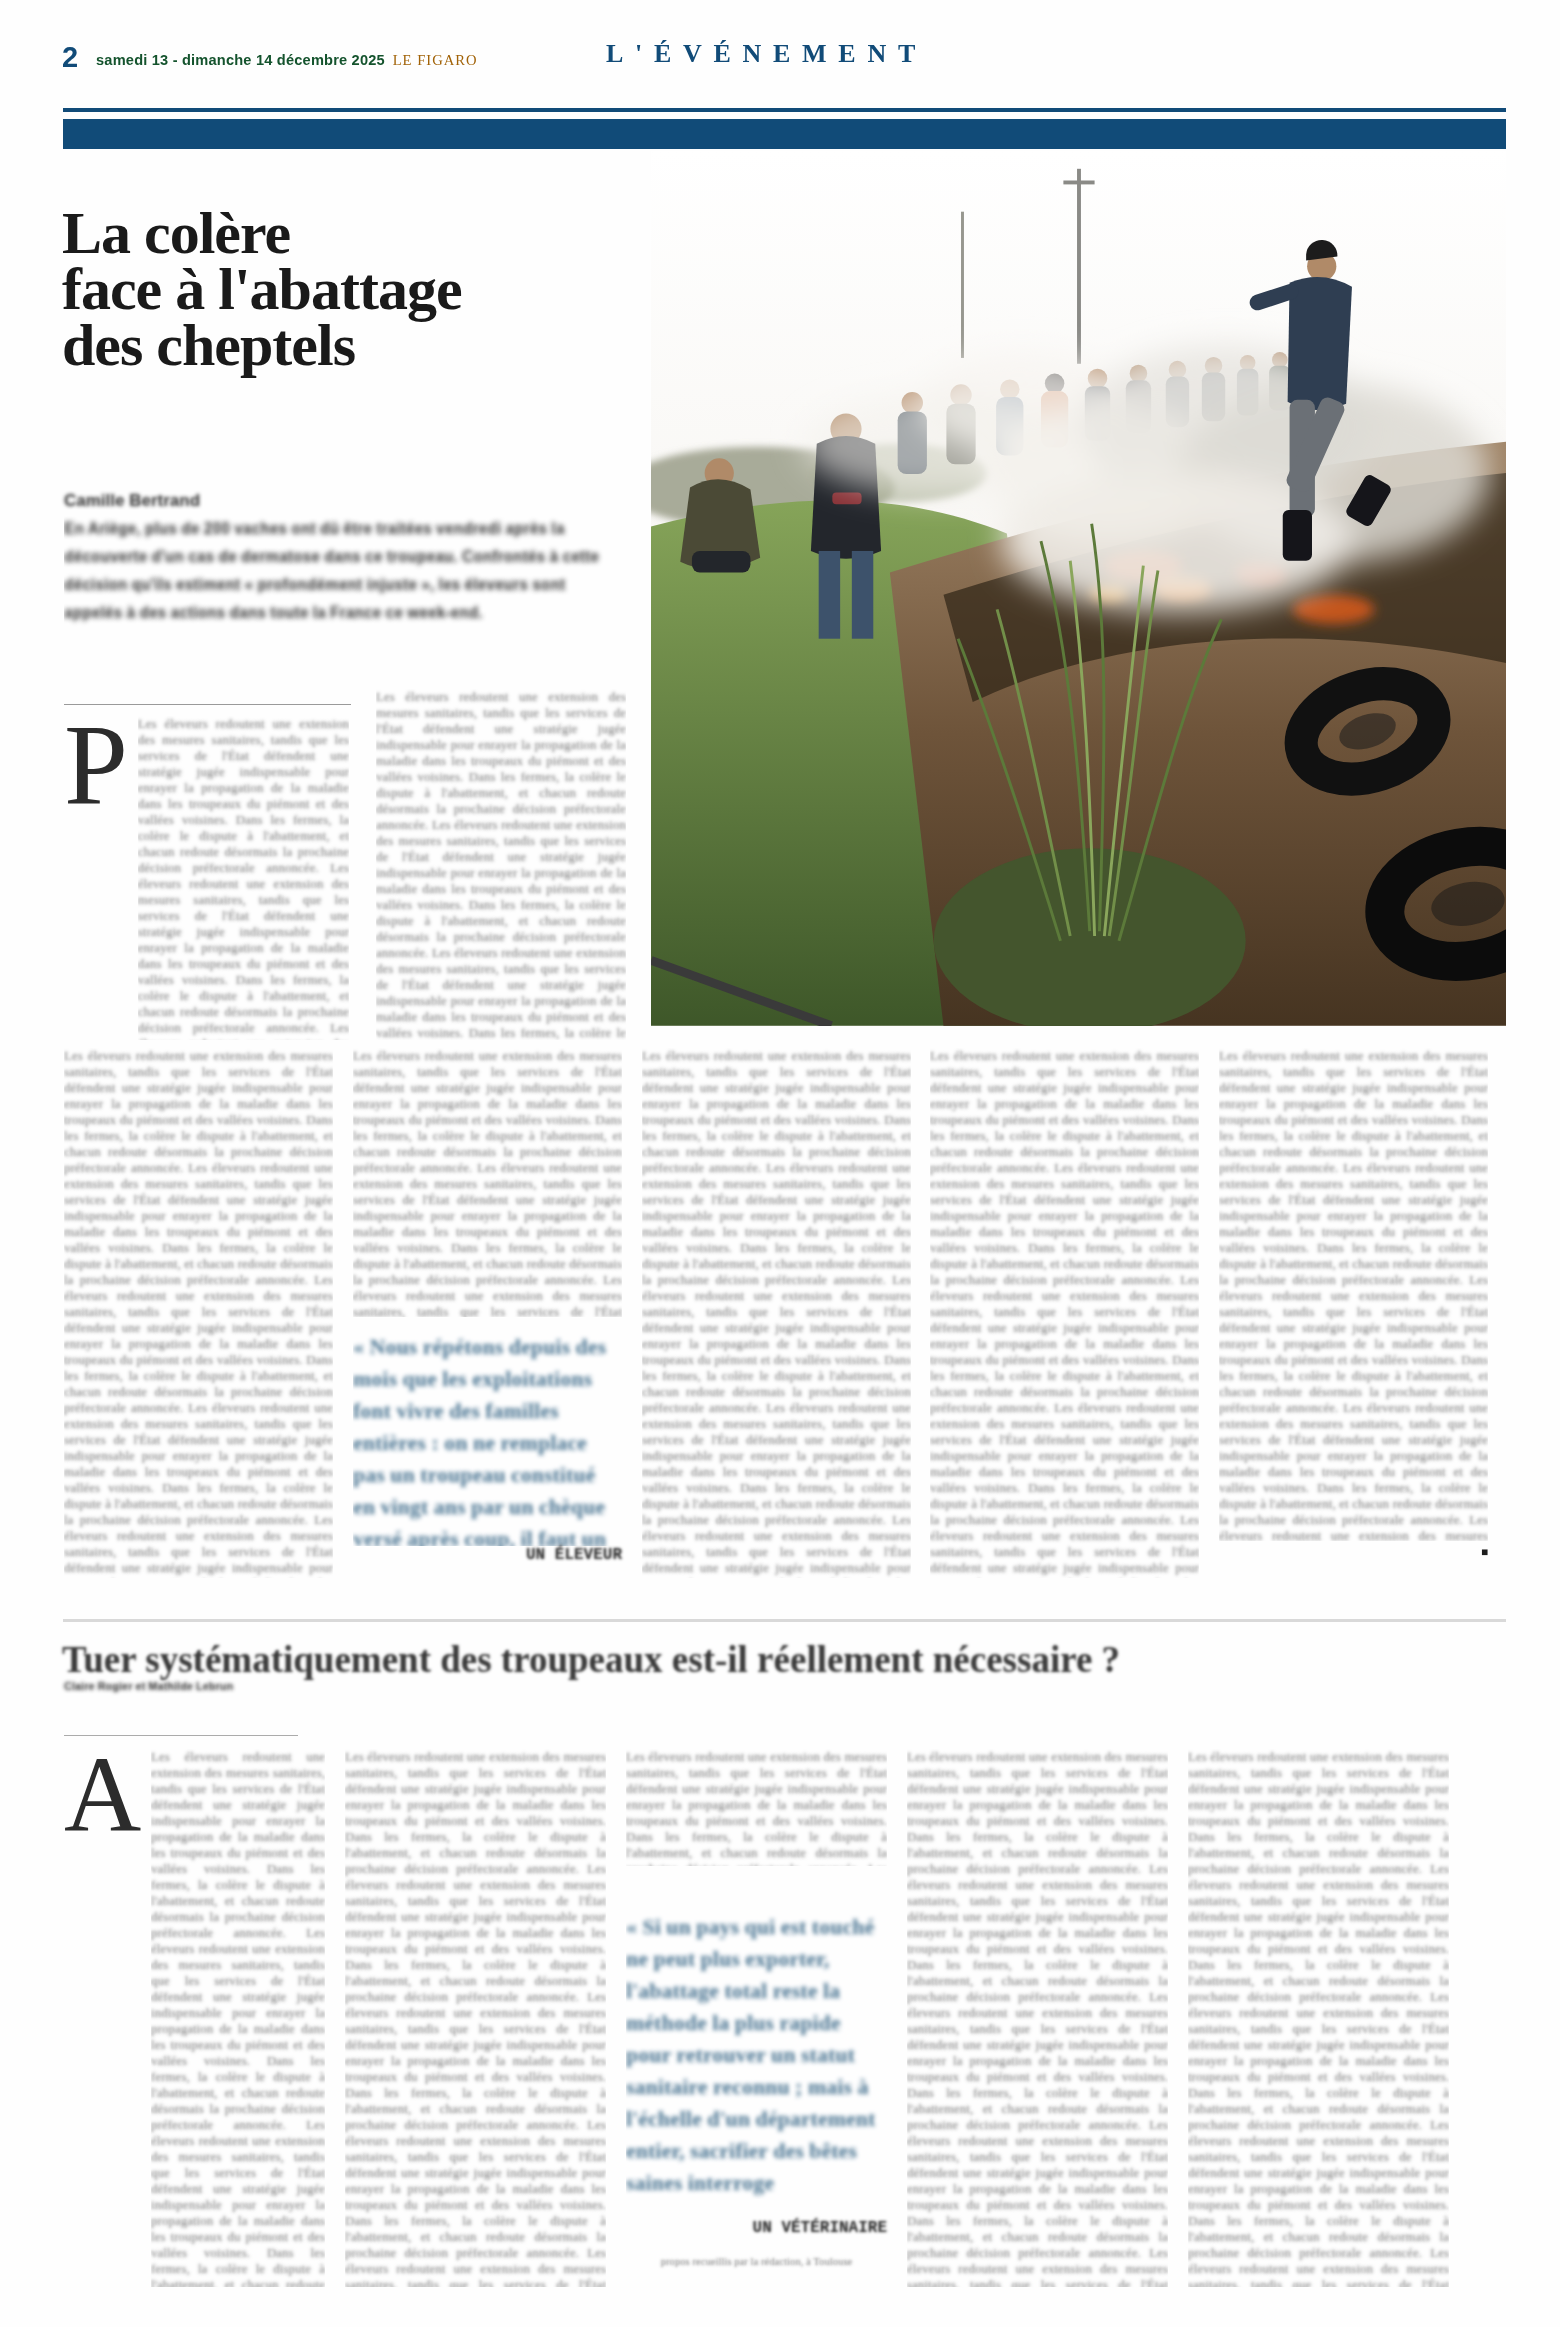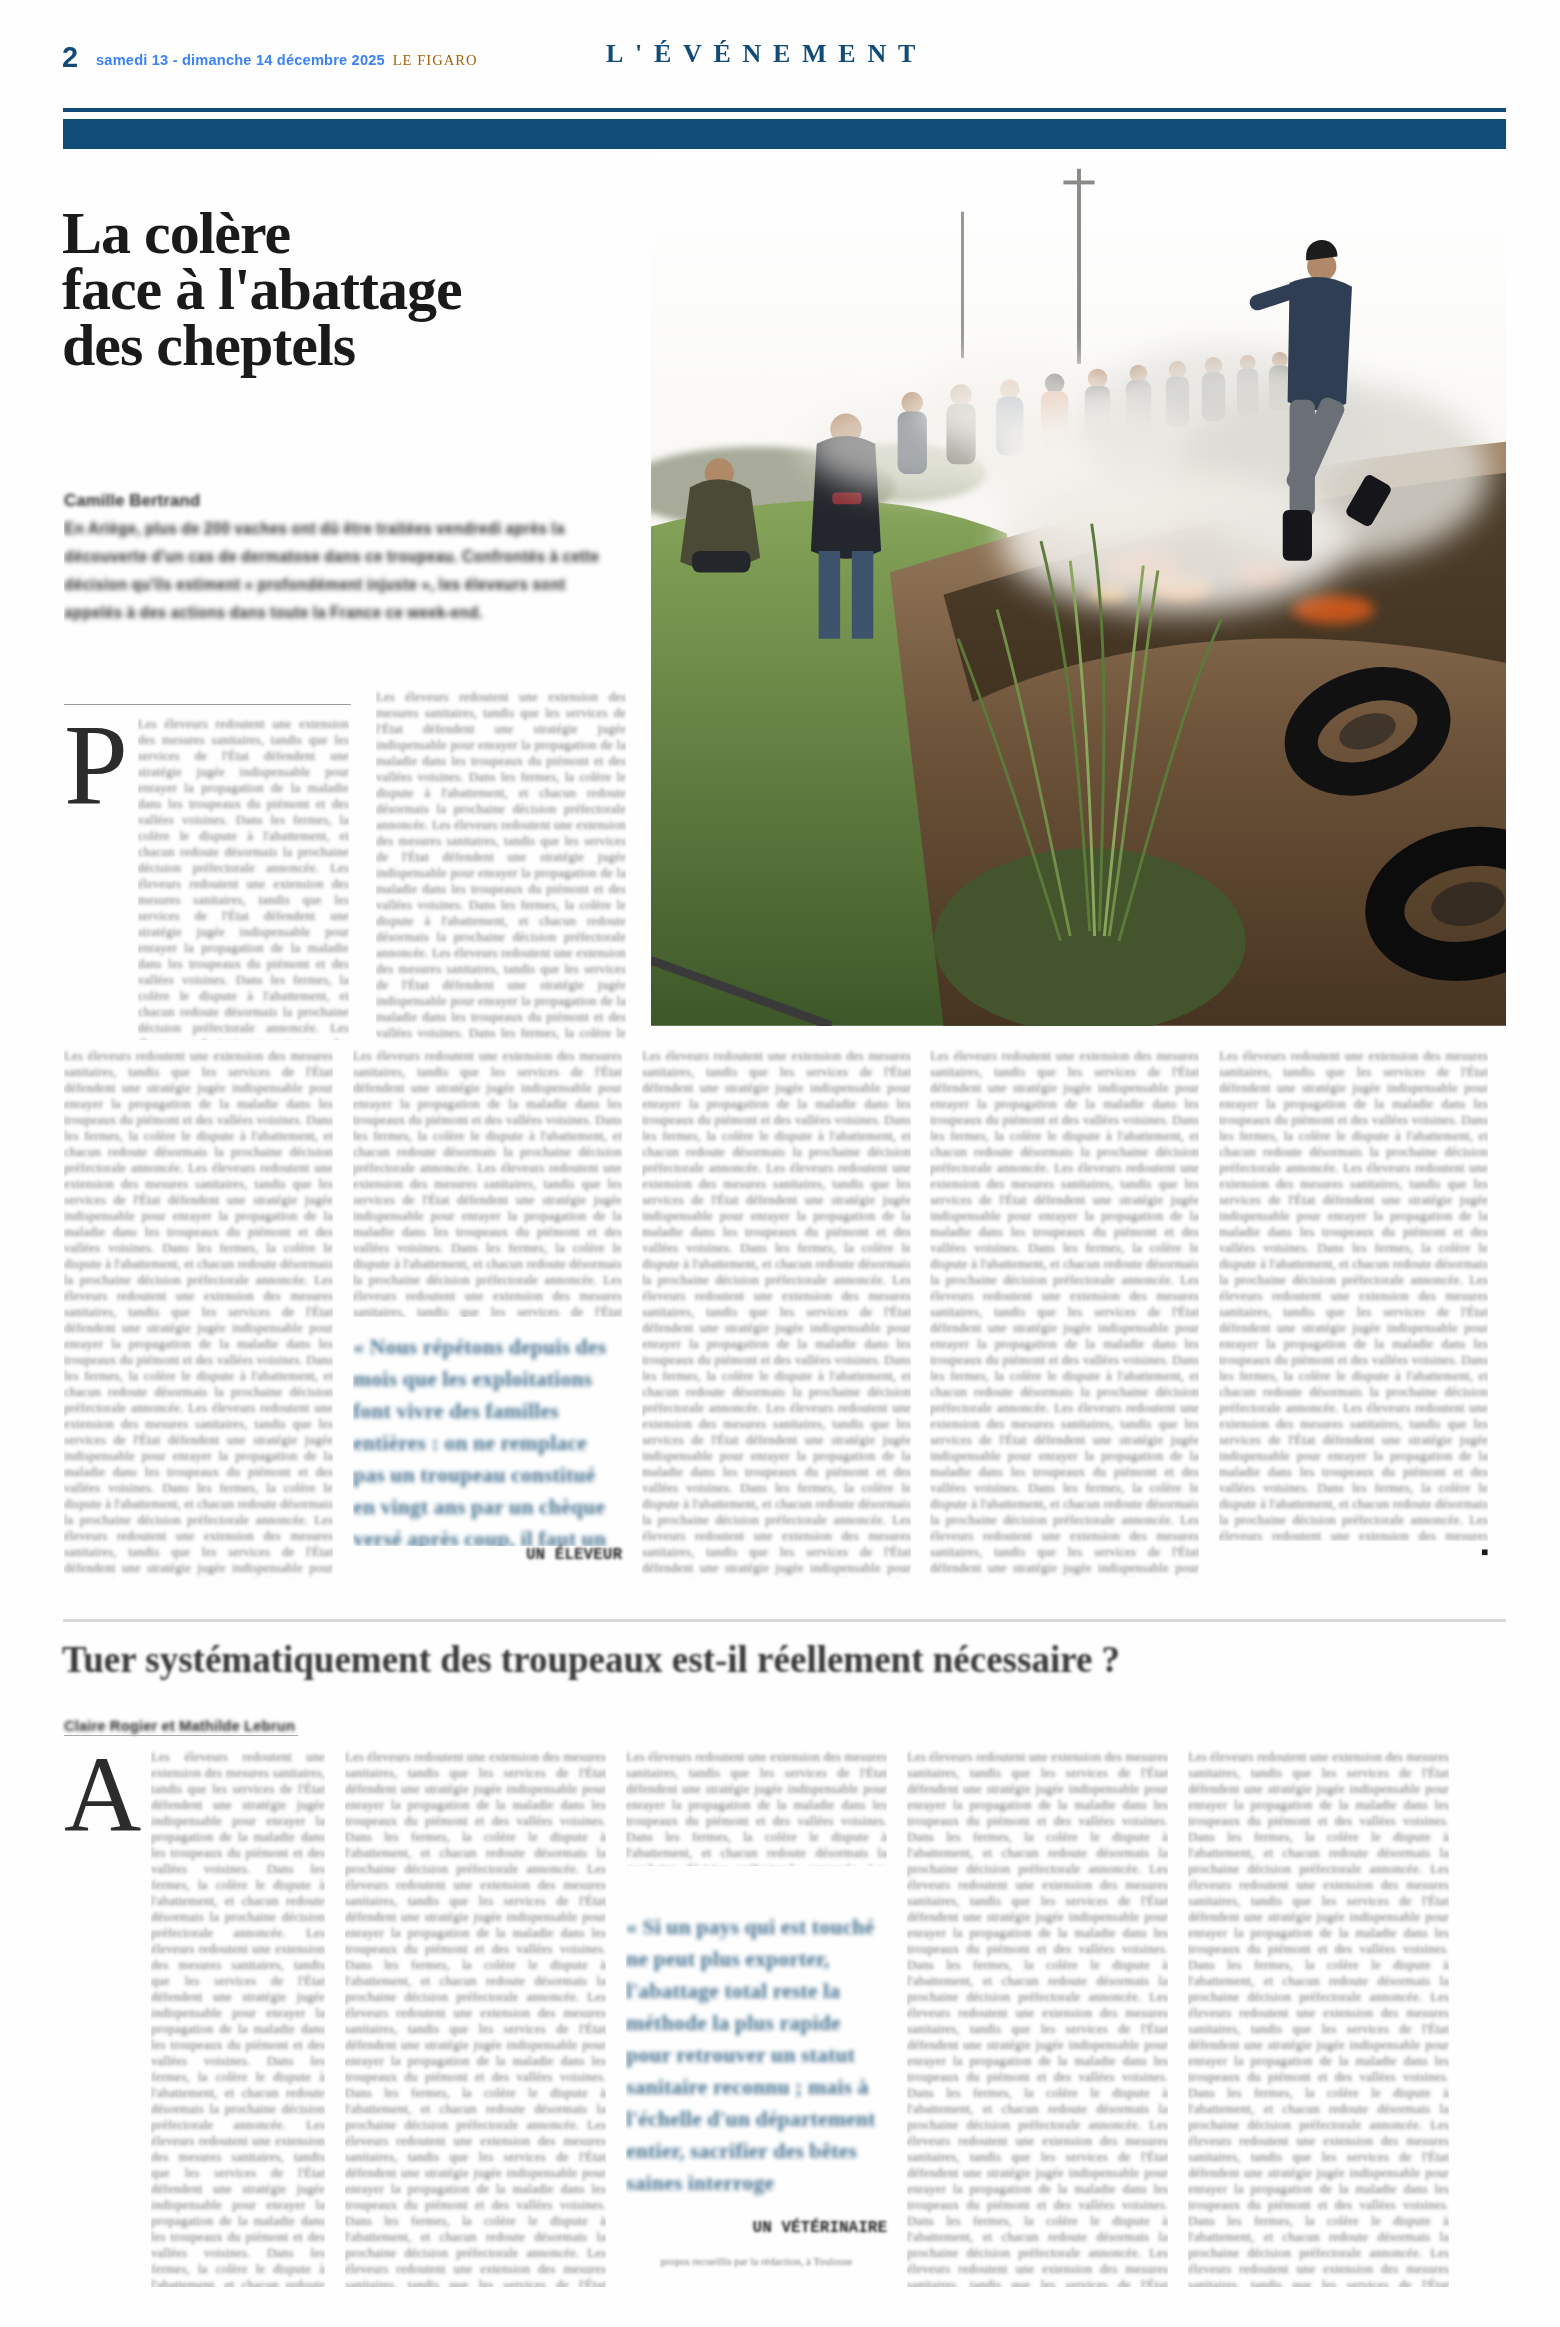--- a/index.html
+++ b/index.html
@@ -7,21 +7,21 @@
     --quote-blue:#4a7a9d;
     --headline-black:#1a1a1a;
   }
   html,body{margin:0;padding:0;background:#ffffff;}
   #page{position:relative;width:1560px;height:2328px;background:#fefefe;overflow:hidden;
         font-family:"Liberation Serif", serif;}
   .abs{position:absolute;}
 
   
   .pagenum{font-family:"Liberation Sans",sans-serif;font-weight:bold;font-size:29px;color:var(--figaro-blue);}
-  .dateline{font-family:"Liberation Sans",sans-serif;font-weight:bold;font-size:14.6px;color:#3b82f6;letter-spacing:0.2px;}
+  .dateline{font-family:"Liberation Sans",sans-serif;font-weight:bold;font-size:14.6px;color:#14532d;letter-spacing:0.2px;}
   .brand{font-family:"Liberation Serif",serif;font-weight:normal;font-size:14.6px;color:#a16207;letter-spacing:1px;margin-left:7.8px;}
   .section-title{font-family:"Liberation Serif",serif;font-weight:bold;font-size:26px;color:var(--figaro-blue);
                  letter-spacing:11.7px;text-align:center;}
   .rule-thin{background:var(--figaro-blue);height:3.9px;}
   .rule-thick{background:var(--figaro-blue);height:30px;}
 
   
   .headline1{font-weight:bold;font-size:60px;line-height:56px;letter-spacing:-1px;color:var(--headline-black);}
   .headline1 span{display:block;}
   .byline-blur{font-family:"Liberation Sans",sans-serif;font-weight:bold;font-size:17px;
@@ -247,21 +247,21 @@
 
   <div class="abs bodycol" style="left:642px;top:1048px;width:269px;height:530px;">Les éleveurs redoutent une extension des mesures sanitaires, tandis que les services de l'État défendent une stratégie jugée indispensable pour enrayer la propagation de la maladie dans les troupeaux du piémont et des vallées voisines. Dans les fermes, la colère le dispute à l'abattement, et chacun redoute désormais la prochaine décision préfectorale annoncée. Les éleveurs redoutent une extension des mesures sanitaires, tandis que les services de l'État défendent une stratégie jugée indispensable pour enrayer la propagation de la maladie dans les troupeaux du piémont et des vallées voisines. Dans les fermes, la colère le dispute à l'abattement, et chacun redoute désormais la prochaine décision préfectorale annoncée. Les éleveurs redoutent une extension des mesures sanitaires, tandis que les services de l'État défendent une stratégie jugée indispensable pour enrayer la propagation de la maladie dans les troupeaux du piémont et des vallées voisines. Dans les fermes, la colère le dispute à l'abattement, et chacun redoute désormais la prochaine décision préfectorale annoncée. Les éleveurs redoutent une extension des mesures sanitaires, tandis que les services de l'État défendent une stratégie jugée indispensable pour enrayer la propagation de la maladie dans les troupeaux du piémont et des vallées voisines. Dans les fermes, la colère le dispute à l'abattement, et chacun redoute désormais la prochaine décision préfectorale annoncée. Les éleveurs redoutent une extension des mesures sanitaires, tandis que les services de l'État défendent une stratégie jugée indispensable pour enrayer la propagation de la maladie dans les troupeaux du piémont et des vallées voisines. Dans les fermes, la colère le dispute à l'abattement, et chacun redoute désormais la prochaine décision préfectorale annoncée. Les éleveurs redoutent une extension des mesures sanitaires, tandis que les services de l'État défendent une stratégie jugée indispensable pour enrayer la propagation de la maladie dans les troupeaux du piémont et des vallées voisines. Dans les fermes, la colère le dispute à l'abattement, et chacun redoute désormais la prochaine décision préfectorale annoncée.</div>
   <div class="abs bodycol" style="left:930px;top:1048px;width:269px;height:530px;">Les éleveurs redoutent une extension des mesures sanitaires, tandis que les services de l'État défendent une stratégie jugée indispensable pour enrayer la propagation de la maladie dans les troupeaux du piémont et des vallées voisines. Dans les fermes, la colère le dispute à l'abattement, et chacun redoute désormais la prochaine décision préfectorale annoncée. Les éleveurs redoutent une extension des mesures sanitaires, tandis que les services de l'État défendent une stratégie jugée indispensable pour enrayer la propagation de la maladie dans les troupeaux du piémont et des vallées voisines. Dans les fermes, la colère le dispute à l'abattement, et chacun redoute désormais la prochaine décision préfectorale annoncée. Les éleveurs redoutent une extension des mesures sanitaires, tandis que les services de l'État défendent une stratégie jugée indispensable pour enrayer la propagation de la maladie dans les troupeaux du piémont et des vallées voisines. Dans les fermes, la colère le dispute à l'abattement, et chacun redoute désormais la prochaine décision préfectorale annoncée. Les éleveurs redoutent une extension des mesures sanitaires, tandis que les services de l'État défendent une stratégie jugée indispensable pour enrayer la propagation de la maladie dans les troupeaux du piémont et des vallées voisines. Dans les fermes, la colère le dispute à l'abattement, et chacun redoute désormais la prochaine décision préfectorale annoncée. Les éleveurs redoutent une extension des mesures sanitaires, tandis que les services de l'État défendent une stratégie jugée indispensable pour enrayer la propagation de la maladie dans les troupeaux du piémont et des vallées voisines. Dans les fermes, la colère le dispute à l'abattement, et chacun redoute désormais la prochaine décision préfectorale annoncée. Les éleveurs redoutent une extension des mesures sanitaires, tandis que les services de l'État défendent une stratégie jugée indispensable pour enrayer la propagation de la maladie dans les troupeaux du piémont et des vallées voisines. Dans les fermes, la colère le dispute à l'abattement, et chacun redoute désormais la prochaine décision préfectorale annoncée.</div>
   <div class="abs bodycol" style="left:1219px;top:1048px;width:269px;height:493px;">Les éleveurs redoutent une extension des mesures sanitaires, tandis que les services de l'État défendent une stratégie jugée indispensable pour enrayer la propagation de la maladie dans les troupeaux du piémont et des vallées voisines. Dans les fermes, la colère le dispute à l'abattement, et chacun redoute désormais la prochaine décision préfectorale annoncée. Les éleveurs redoutent une extension des mesures sanitaires, tandis que les services de l'État défendent une stratégie jugée indispensable pour enrayer la propagation de la maladie dans les troupeaux du piémont et des vallées voisines. Dans les fermes, la colère le dispute à l'abattement, et chacun redoute désormais la prochaine décision préfectorale annoncée. Les éleveurs redoutent une extension des mesures sanitaires, tandis que les services de l'État défendent une stratégie jugée indispensable pour enrayer la propagation de la maladie dans les troupeaux du piémont et des vallées voisines. Dans les fermes, la colère le dispute à l'abattement, et chacun redoute désormais la prochaine décision préfectorale annoncée. Les éleveurs redoutent une extension des mesures sanitaires, tandis que les services de l'État défendent une stratégie jugée indispensable pour enrayer la propagation de la maladie dans les troupeaux du piémont et des vallées voisines. Dans les fermes, la colère le dispute à l'abattement, et chacun redoute désormais la prochaine décision préfectorale annoncée. Les éleveurs redoutent une extension des mesures sanitaires, tandis que les services de l'État défendent une stratégie jugée indispensable pour enrayer la propagation de la maladie dans les troupeaux du piémont et des vallées voisines. Dans les fermes, la colère le dispute à l'abattement, et chacun redoute désormais la prochaine décision préfectorale annoncée. Les éleveurs redoutent une extension des mesures sanitaires, tandis que les services de l'État défendent une stratégie jugée indispensable pour enrayer la propagation de la maladie dans les troupeaux du piémont et des vallées voisines. Dans les fermes, la colère le dispute à l'abattement, et chacun redoute désormais la prochaine décision préfectorale annoncée.</div>
   <div class="abs endmark" style="left:1404px;top:1546px;width:84px;">■</div>
 
   <div class="abs divider" style="left:63px;top:1619px;width:1443px;"></div>
 
   <h2 class="abs headline2" style="left:62px;top:1638px;width:1307px;margin:0;">Tuer systématiquement des troupeaux est-il réellement nécessaire ?</h2>
 
-  <div class="abs byline-blur" style="left:64px;top:1717px;font-size:15px;">Claire Rogier et Mathilde Lebrun</div>
+  <div class="abs byline-blur" style="left:64px;top:1680px;font-size:11px;">Claire Rogier et Mathilde Lebrun</div>
   <div class="abs hr-byline2" style="left:64px;top:1735px;width:234px;"></div>
 
   <div class="abs" style="left:64px;top:1749px;width:261px;height:538px;">
     <span class="dropcap" style="font-size:107px;line-height:84px;">A</span>
     <div class="bodycol" style="height:538px;">Les éleveurs redoutent une extension des mesures sanitaires, tandis que les services de l'État défendent une stratégie jugée indispensable pour enrayer la propagation de la maladie dans les troupeaux du piémont et des vallées voisines. Dans les fermes, la colère le dispute à l'abattement, et chacun redoute désormais la prochaine décision préfectorale annoncée. Les éleveurs redoutent une extension des mesures sanitaires, tandis que les services de l'État défendent une stratégie jugée indispensable pour enrayer la propagation de la maladie dans les troupeaux du piémont et des vallées voisines. Dans les fermes, la colère le dispute à l'abattement, et chacun redoute désormais la prochaine décision préfectorale annoncée. Les éleveurs redoutent une extension des mesures sanitaires, tandis que les services de l'État défendent une stratégie jugée indispensable pour enrayer la propagation de la maladie dans les troupeaux du piémont et des vallées voisines. Dans les fermes, la colère le dispute à l'abattement, et chacun redoute désormais la prochaine décision préfectorale annoncée. Les éleveurs redoutent une extension des mesures sanitaires, tandis que les services de l'État défendent une stratégie jugée indispensable pour enrayer la propagation de la maladie dans les troupeaux du piémont et des vallées voisines. Dans les fermes, la colère le dispute à l'abattement, et chacun redoute désormais la prochaine décision préfectorale annoncée. Les éleveurs redoutent une extension des mesures sanitaires, tandis que les services de l'État défendent une stratégie jugée indispensable pour enrayer la propagation de la maladie dans les troupeaux du piémont et des vallées voisines. Dans les fermes, la colère le dispute à l'abattement, et chacun redoute désormais la prochaine décision préfectorale annoncée. Les éleveurs redoutent une extension des mesures sanitaires, tandis que les services de l'État défendent une stratégie jugée indispensable pour enrayer la propagation de la maladie dans les troupeaux du piémont et des vallées voisines. Dans les fermes, la colère le dispute à l'abattement, et chacun redoute désormais la prochaine décision préfectorale annoncée.</div>
   </div>
 
   <div class="abs bodycol" style="left:345px;top:1749px;width:261px;height:538px;">Les éleveurs redoutent une extension des mesures sanitaires, tandis que les services de l'État défendent une stratégie jugée indispensable pour enrayer la propagation de la maladie dans les troupeaux du piémont et des vallées voisines. Dans les fermes, la colère le dispute à l'abattement, et chacun redoute désormais la prochaine décision préfectorale annoncée. Les éleveurs redoutent une extension des mesures sanitaires, tandis que les services de l'État défendent une stratégie jugée indispensable pour enrayer la propagation de la maladie dans les troupeaux du piémont et des vallées voisines. Dans les fermes, la colère le dispute à l'abattement, et chacun redoute désormais la prochaine décision préfectorale annoncée. Les éleveurs redoutent une extension des mesures sanitaires, tandis que les services de l'État défendent une stratégie jugée indispensable pour enrayer la propagation de la maladie dans les troupeaux du piémont et des vallées voisines. Dans les fermes, la colère le dispute à l'abattement, et chacun redoute désormais la prochaine décision préfectorale annoncée. Les éleveurs redoutent une extension des mesures sanitaires, tandis que les services de l'État défendent une stratégie jugée indispensable pour enrayer la propagation de la maladie dans les troupeaux du piémont et des vallées voisines. Dans les fermes, la colère le dispute à l'abattement, et chacun redoute désormais la prochaine décision préfectorale annoncée. Les éleveurs redoutent une extension des mesures sanitaires, tandis que les services de l'État défendent une stratégie jugée indispensable pour enrayer la propagation de la maladie dans les troupeaux du piémont et des vallées voisines. Dans les fermes, la colère le dispute à l'abattement, et chacun redoute désormais la prochaine décision préfectorale annoncée. Les éleveurs redoutent une extension des mesures sanitaires, tandis que les services de l'État défendent une stratégie jugée indispensable pour enrayer la propagation de la maladie dans les troupeaux du piémont et des vallées voisines. Dans les fermes, la colère le dispute à l'abattement, et chacun redoute désormais la prochaine décision préfectorale annoncée.</div>
 
   <div class="abs" style="left:626px;top:1749px;width:261px;height:538px;">

